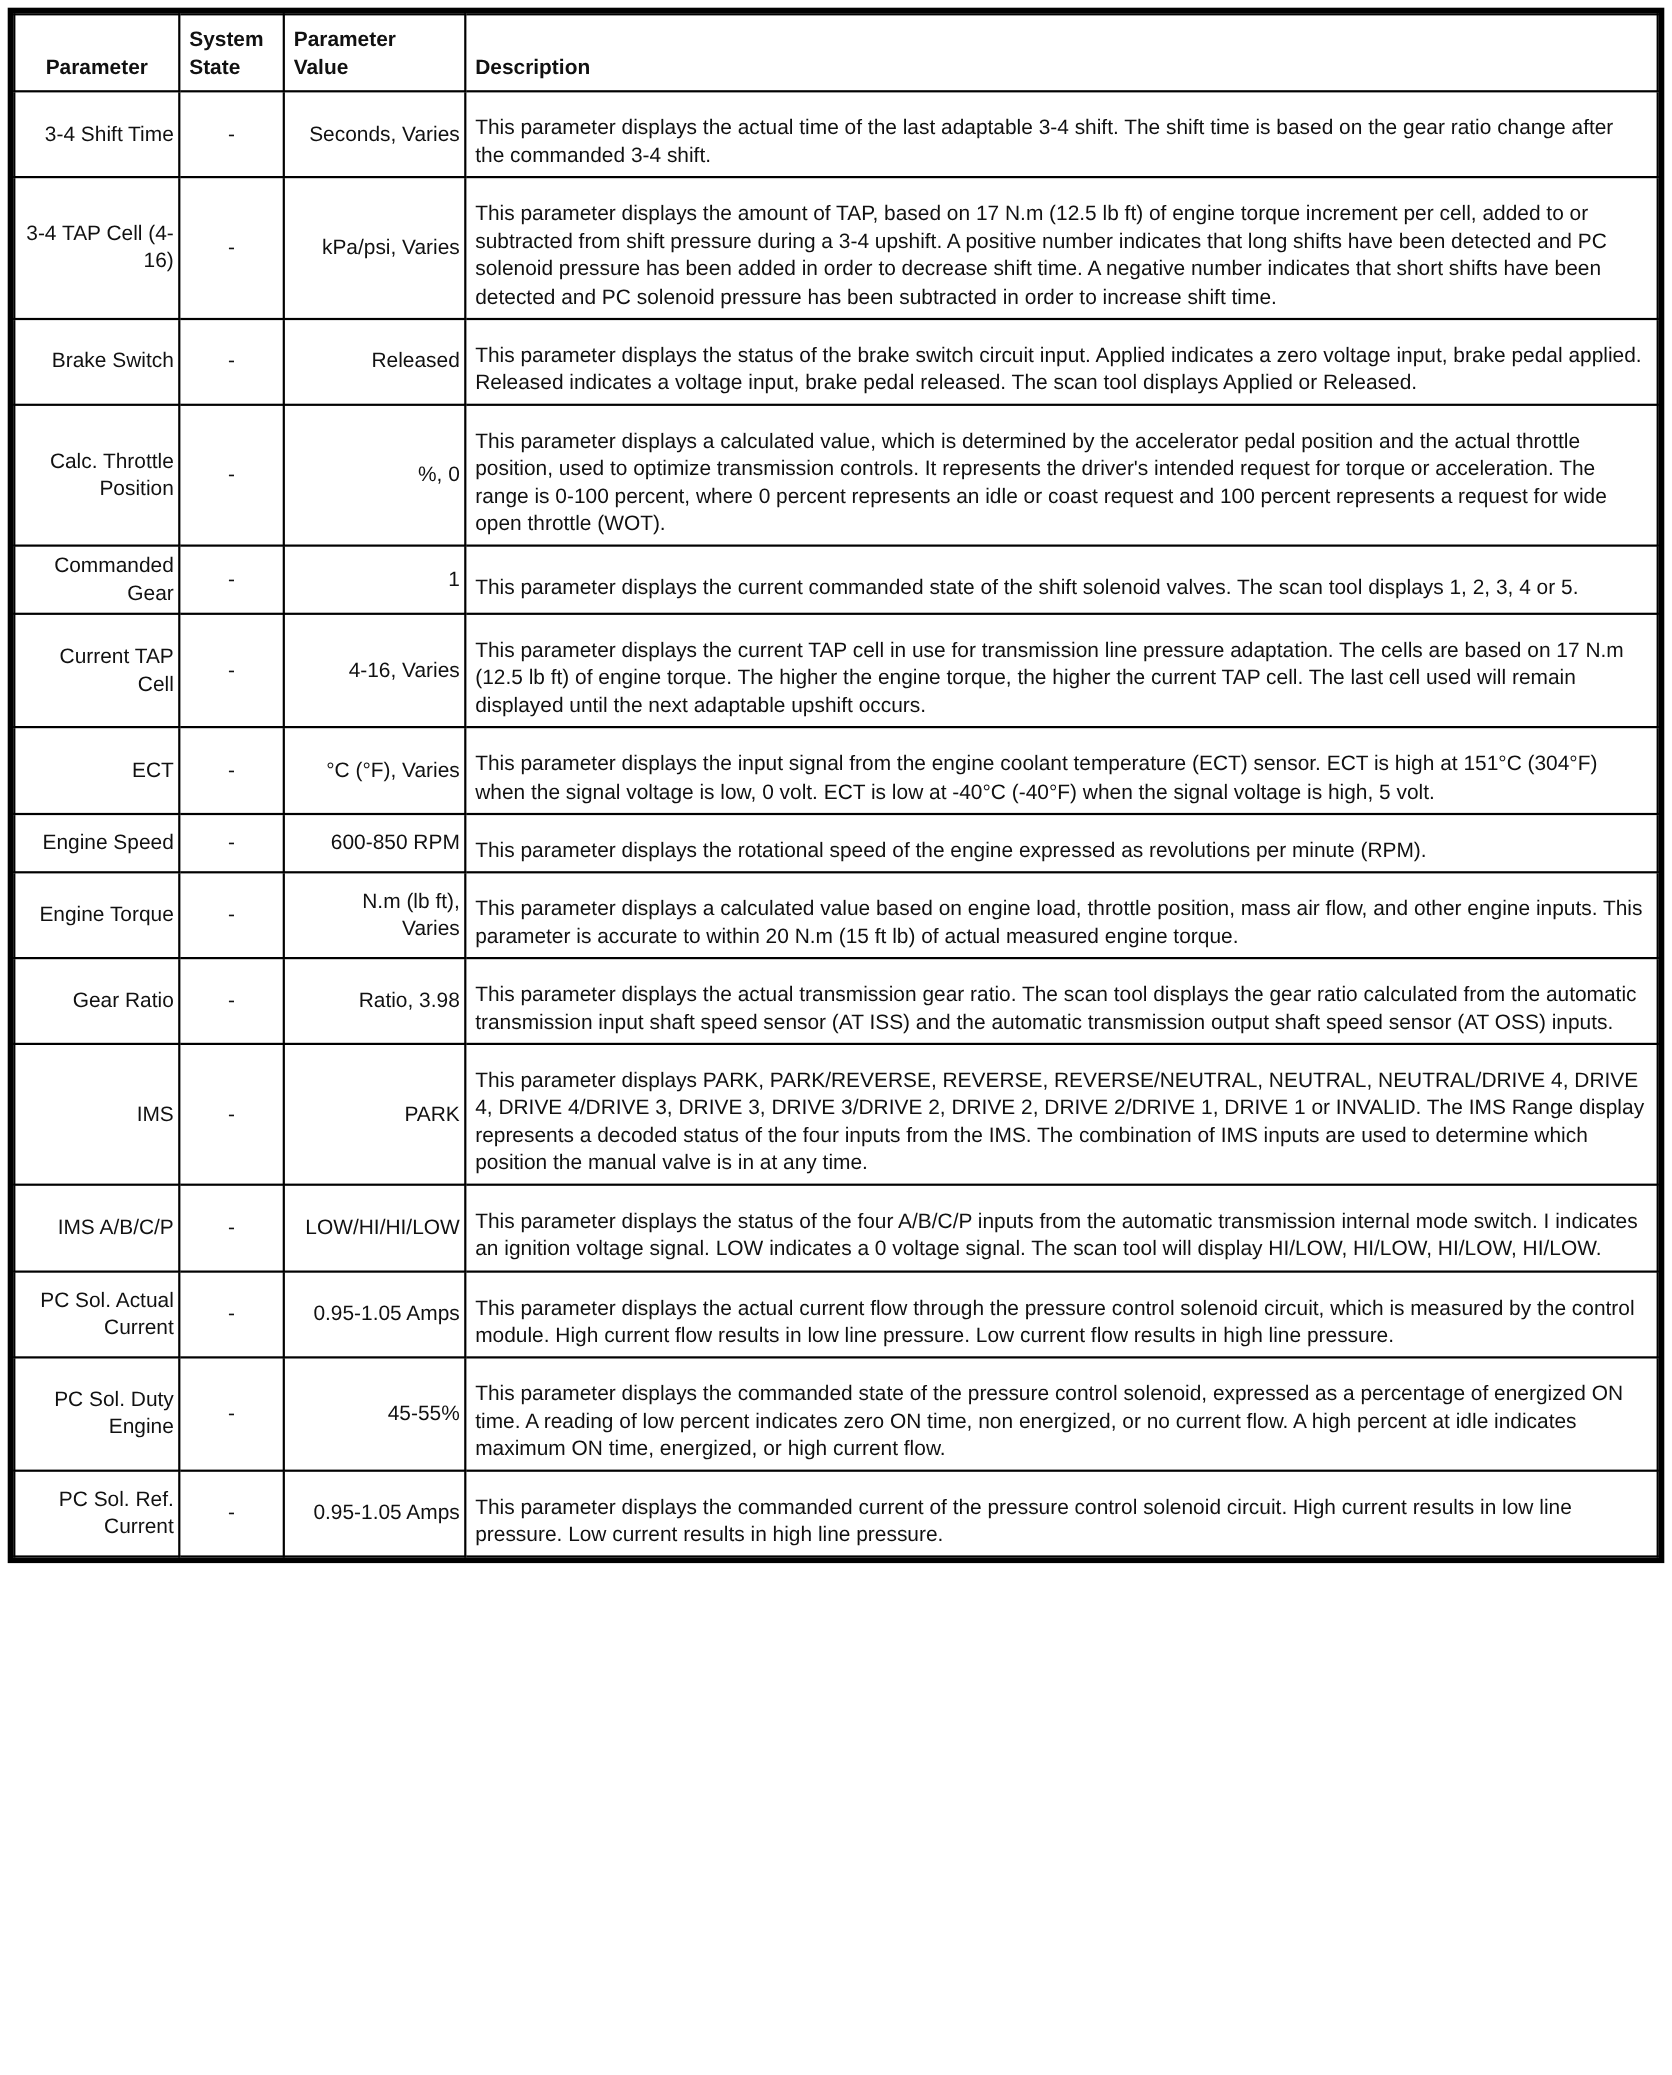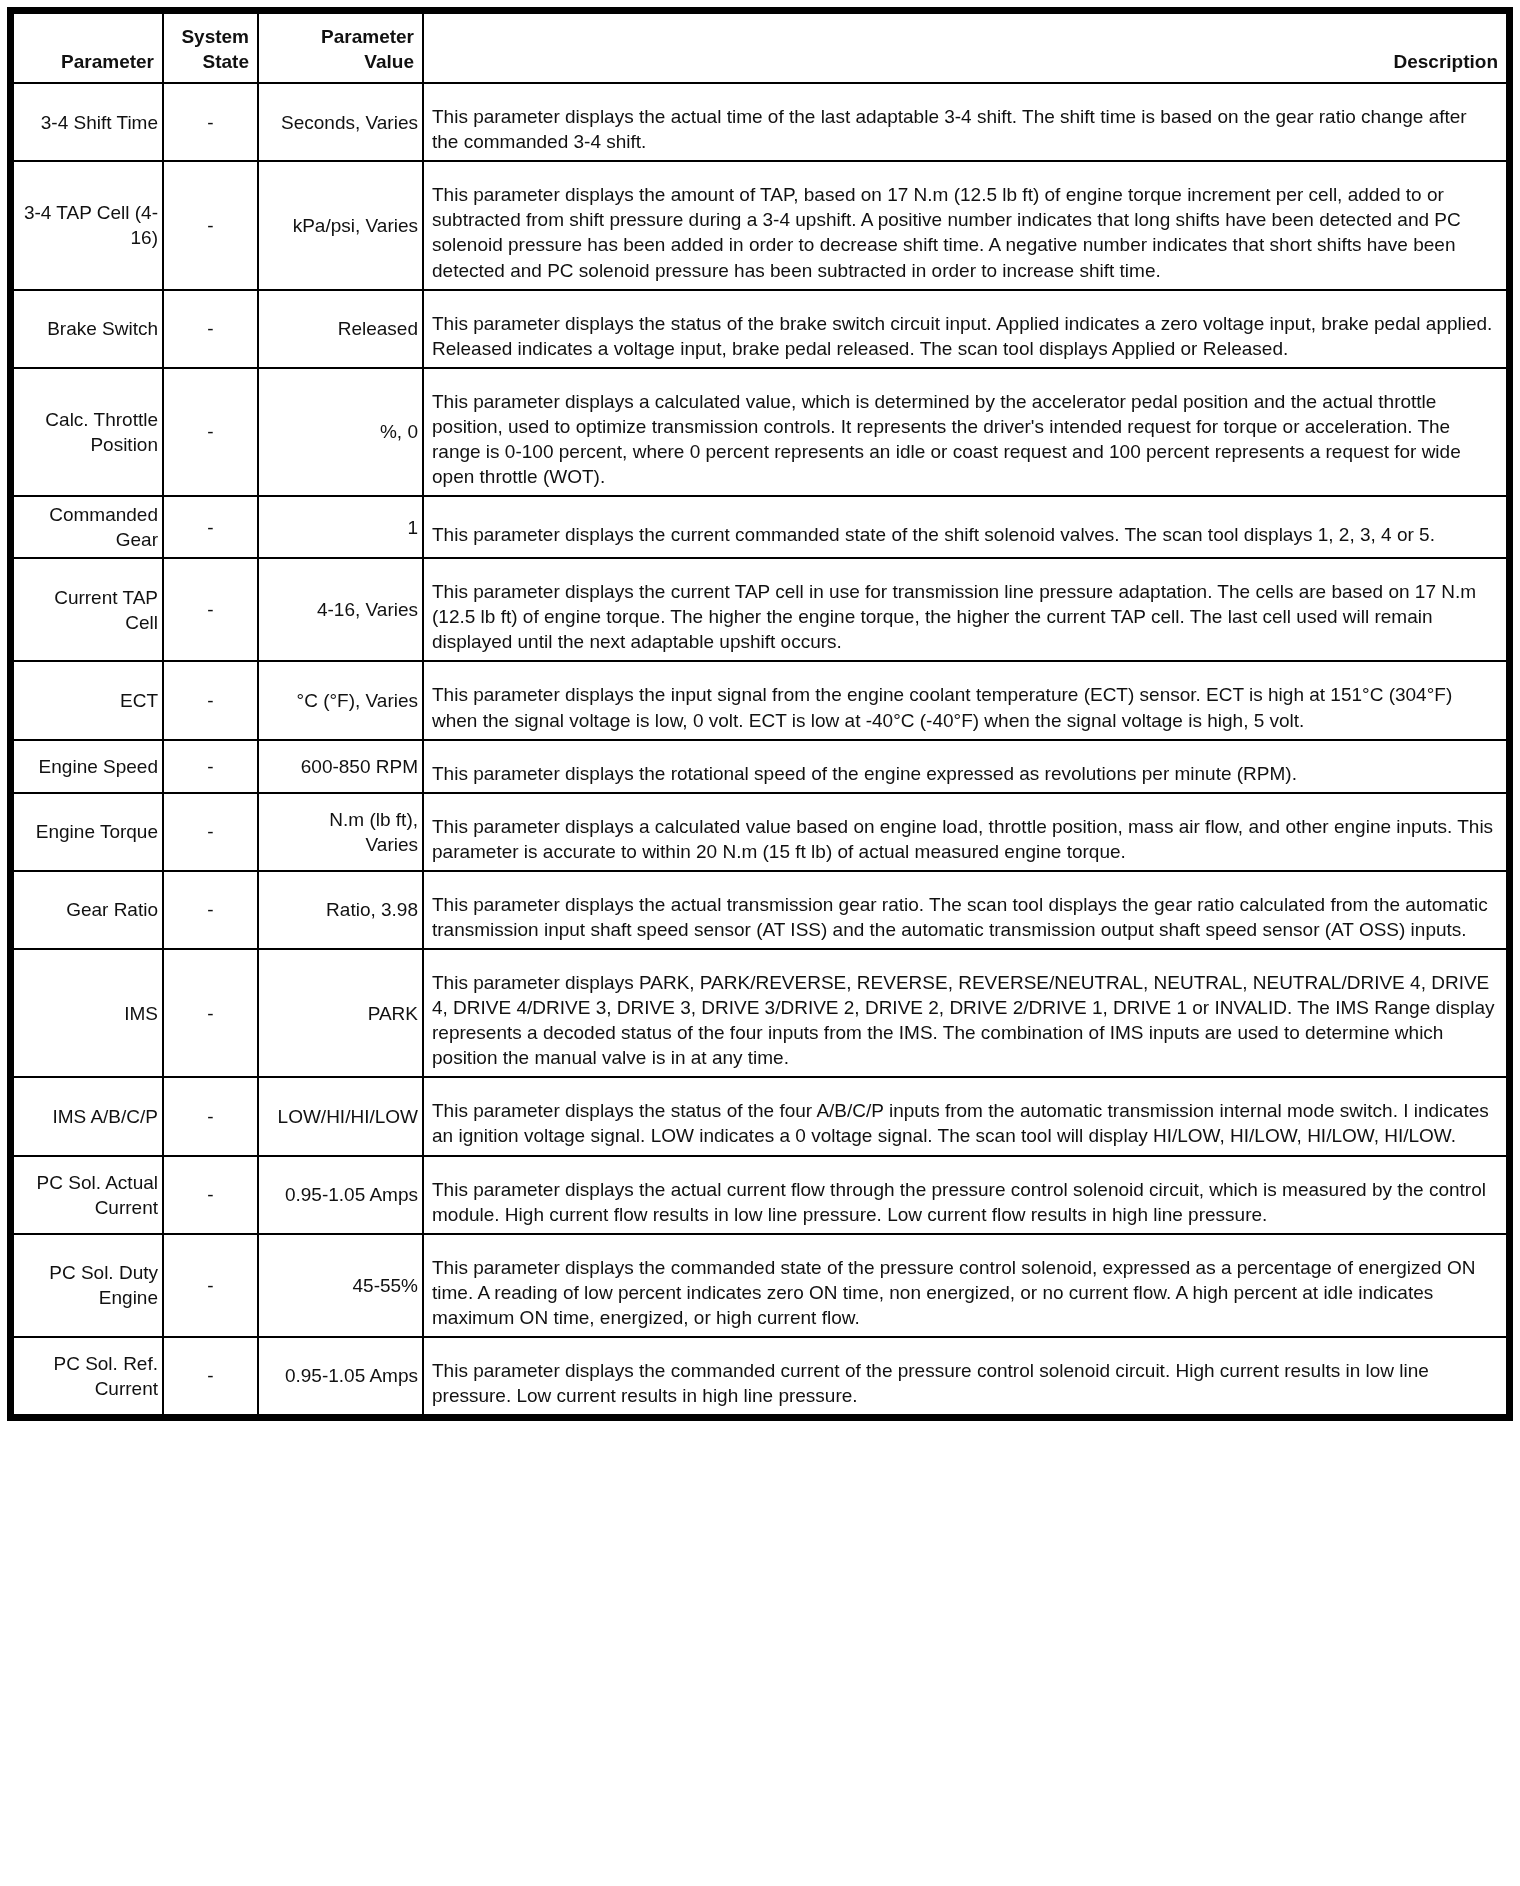--- a/index.html
+++ b/index.html
@@ -28,26 +28,26 @@
     border: 2px solid #000000;
     font-size: 19px;
     line-height: 1.32;
     padding: 5px 8px;
     vertical-align: middle;
     overflow-wrap: break-word;
   }
   th {
     font-weight: bold;
     vertical-align: bottom;
-    text-align: right;
+    text-align: left;
     padding-bottom: 8px;
     padding-top: 10px;
   }
   th.param-col {
-    text-align: right;
+    text-align: center;
   }
   td.param-cell {
     text-align: right;
     padding-right: 4px;
   }
   td.state-cell {
     text-align: center;
   }
   td.expected-cell {
     text-align: right;

